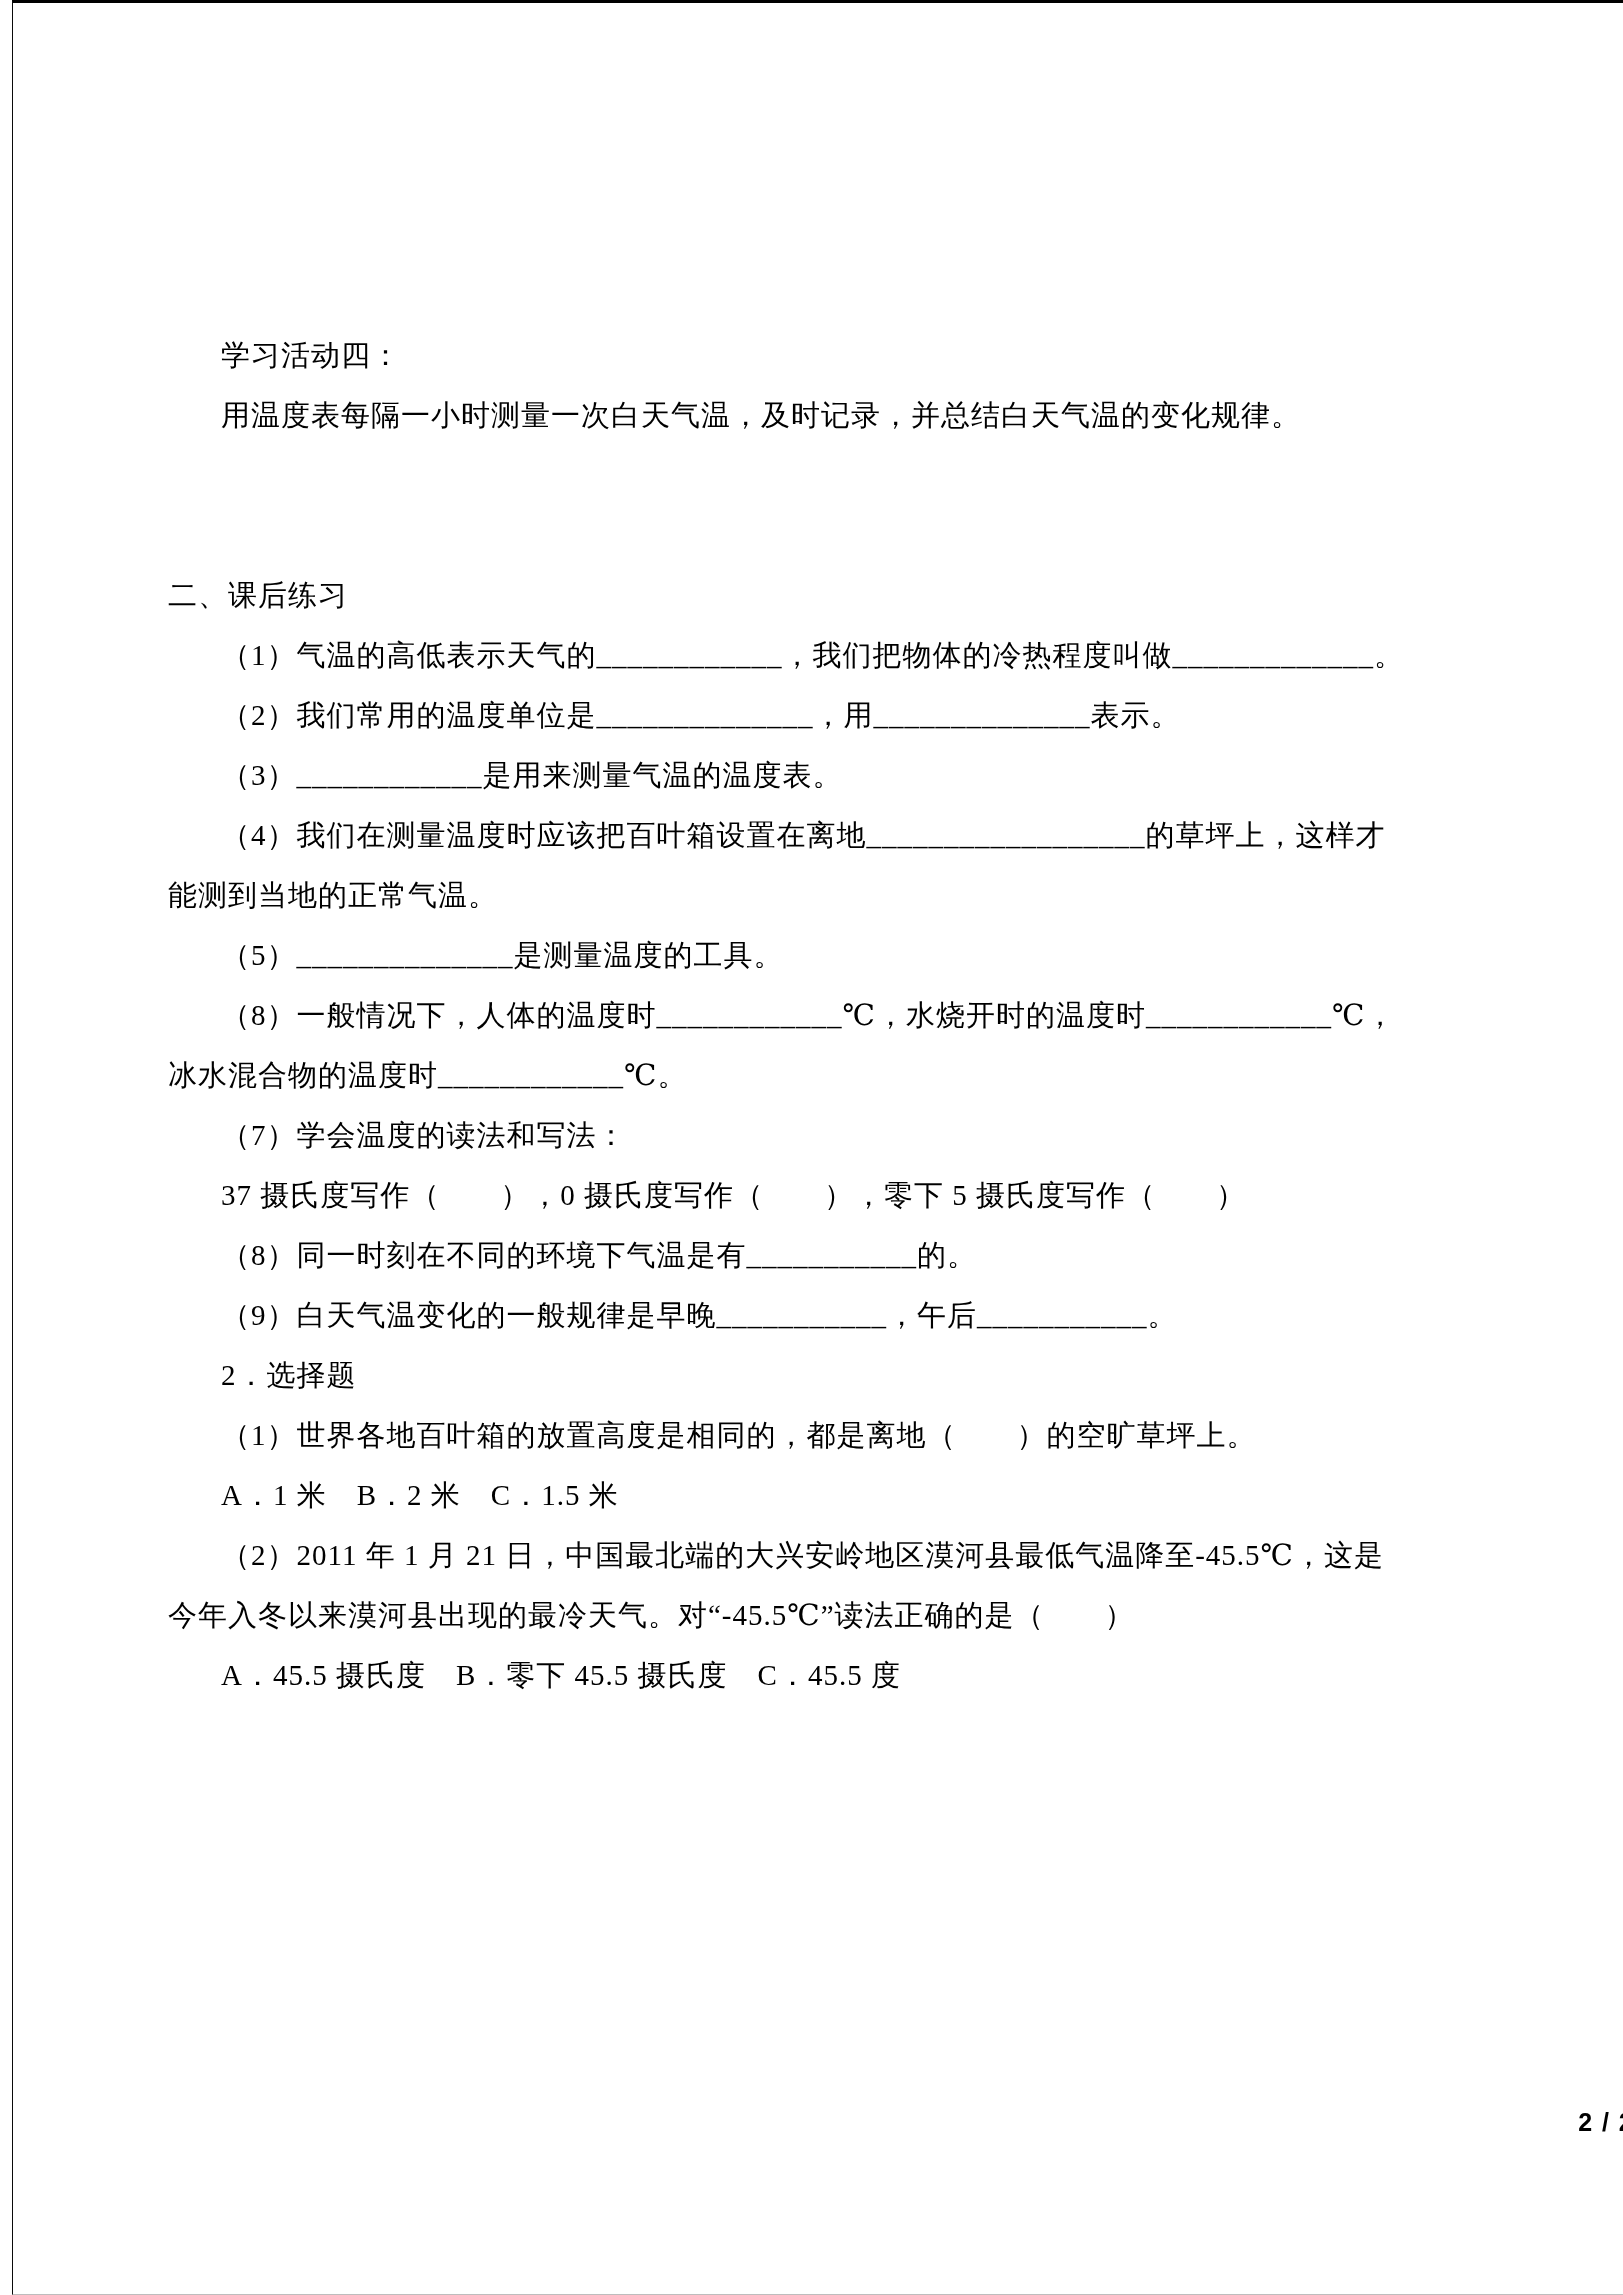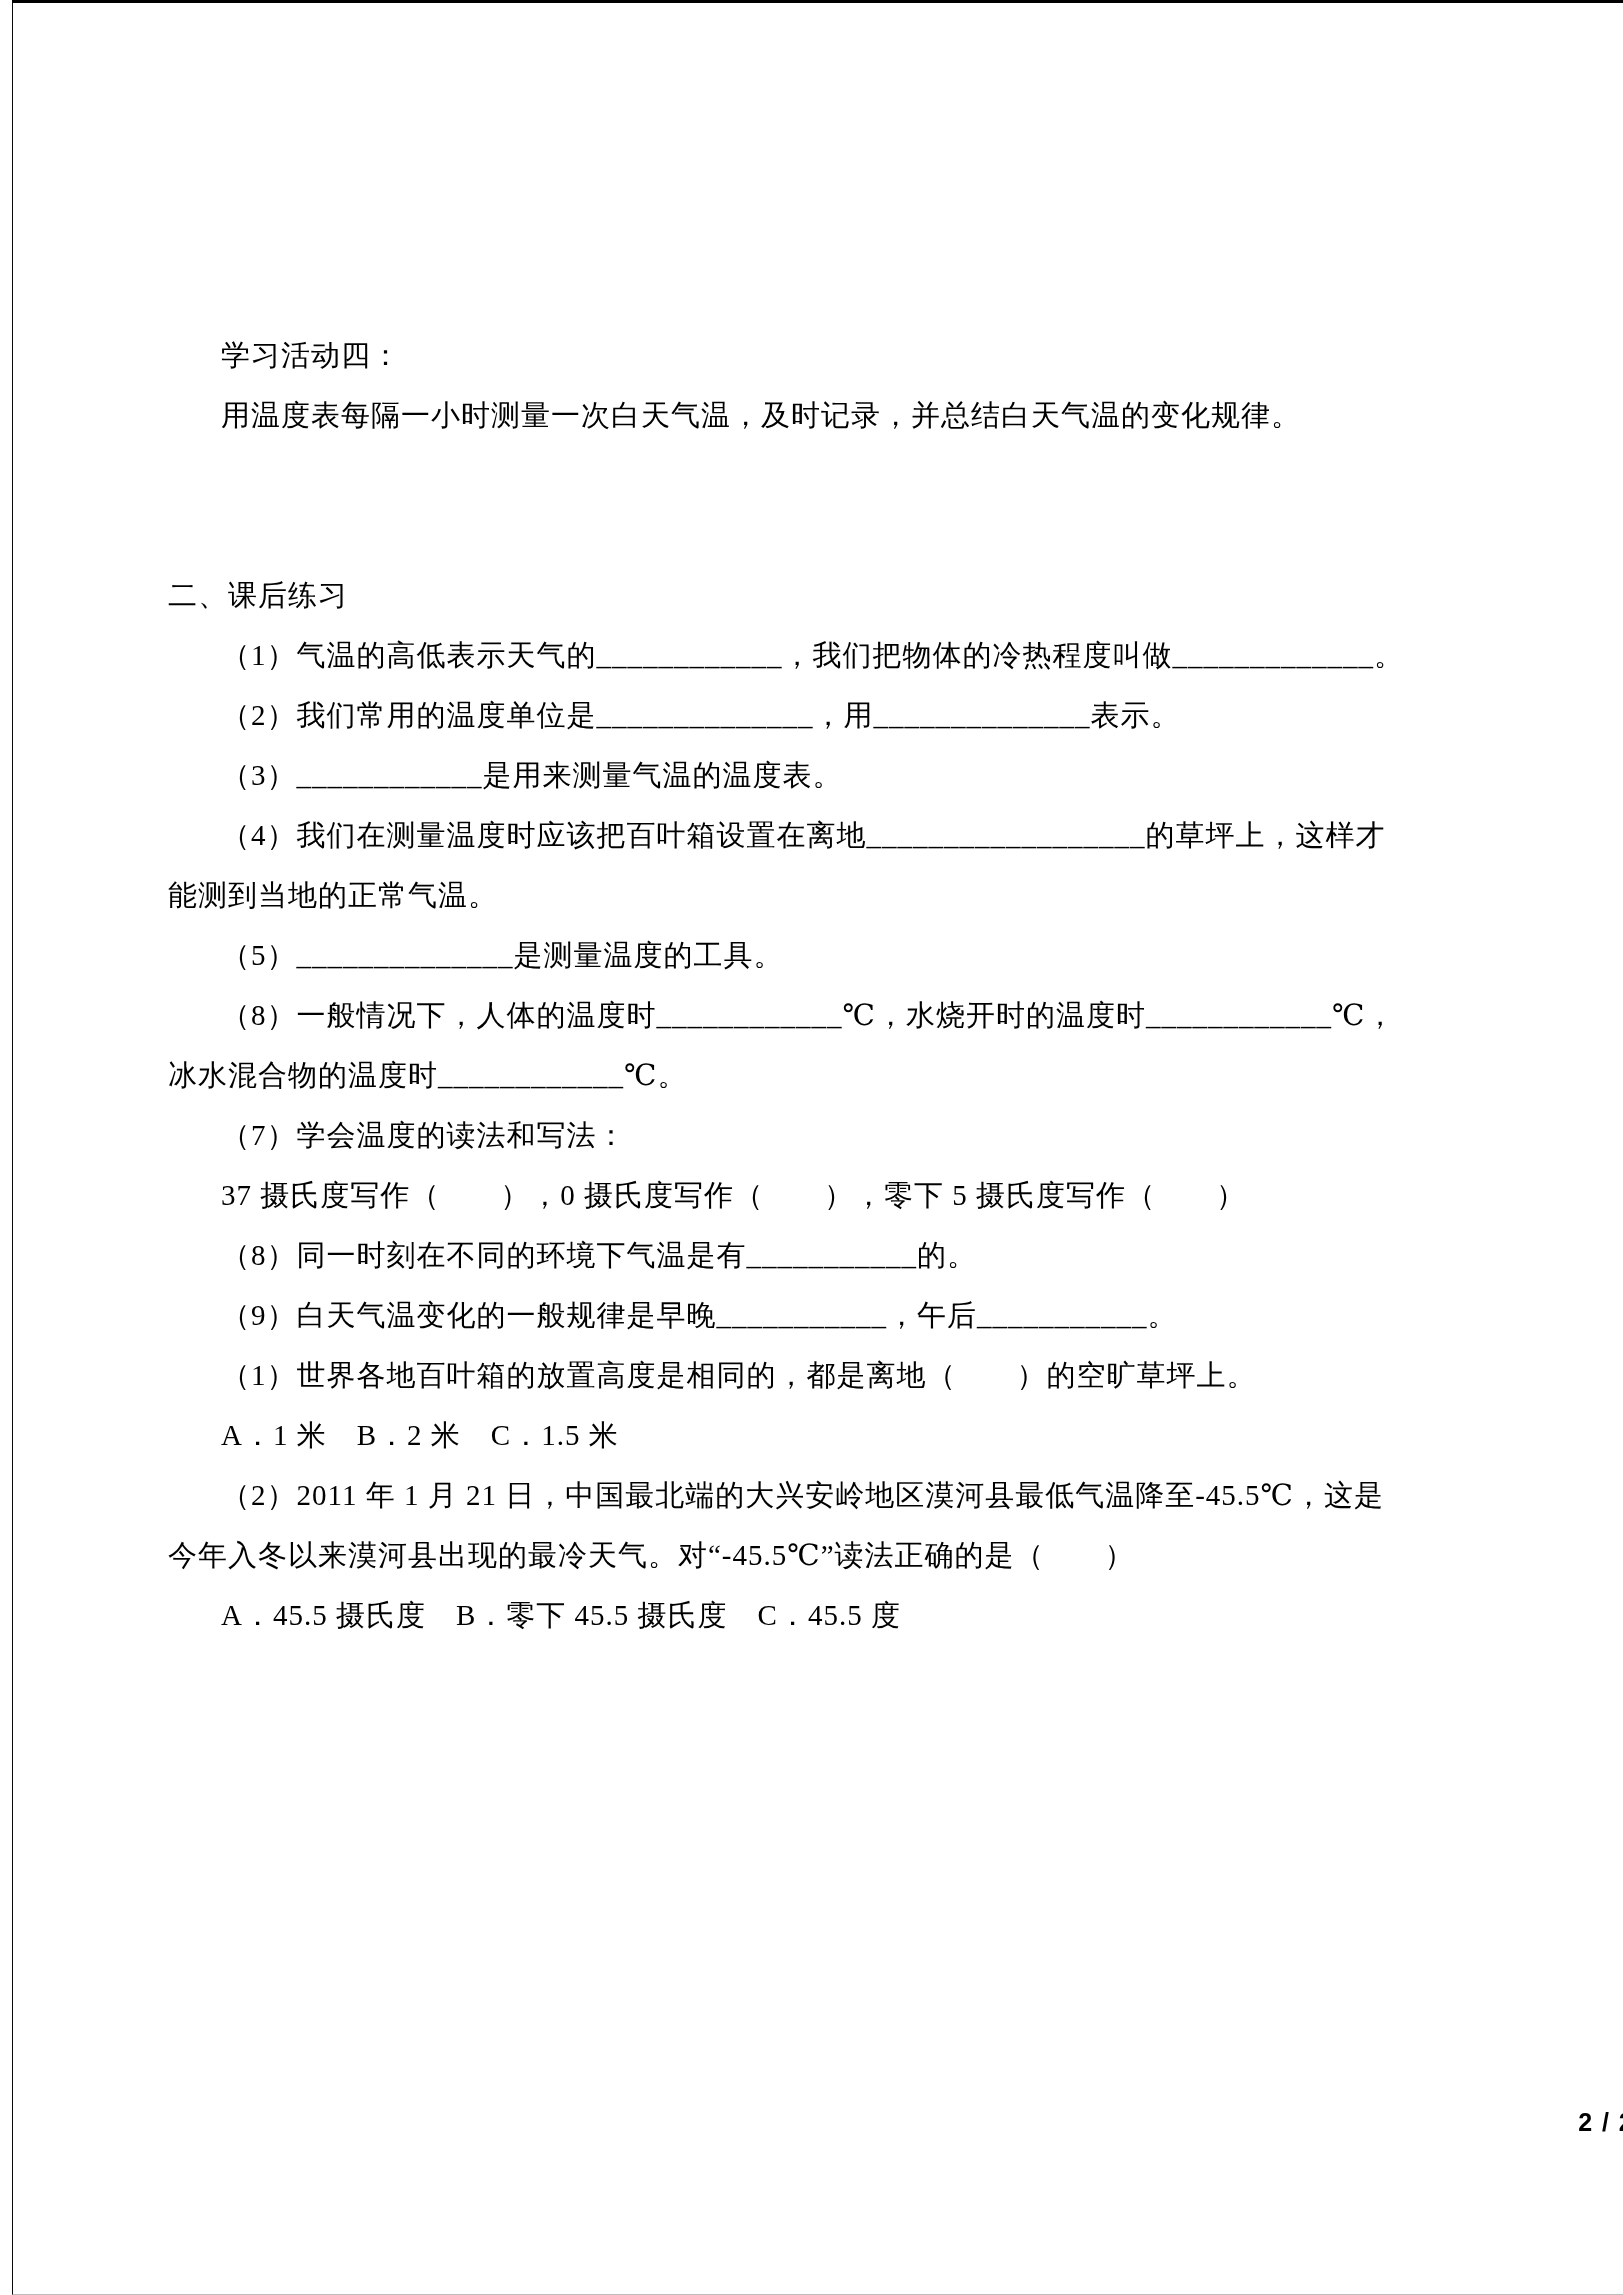--- a/index.html
+++ b/index.html
@@ -66,20 +66,21 @@
     <div class="line indent">（3）____________是用来测量气温的温度表。</div>
     <div class="line indent">（4）我们在测量温度时应该把百叶箱设置在离地__________________的草坪上，这样才</div>
     <div class="line">能测到当地的正常气温。</div>
     <div class="line indent">（5）______________是测量温度的工具。</div>
     <div class="line indent">（8）一般情况下，人体的温度时____________℃，水烧开时的温度时____________℃，</div>
     <div class="line">冰水混合物的温度时____________℃。</div>
     <div class="line indent">（7）学会温度的读法和写法：</div>
     <div class="line indent">37 摄氏度写作（　　），0 摄氏度写作（　　），零下 5 摄氏度写作（　　）</div>
     <div class="line indent">（8）同一时刻在不同的环境下气温是有___________的。</div>
     <div class="line indent">（9）白天气温变化的一般规律是早晚___________，午后___________。</div>
+    <div class="line indent">2．选择题</div>
     <div class="line indent">（1）世界各地百叶箱的放置高度是相同的，都是离地（　　）的空旷草坪上。</div>
     <div class="line indent">A．1 米　B．2 米　C．1.5 米</div>
     <div class="line indent">（2）2011 年 1 月 21 日，中国最北端的大兴安岭地区漠河县最低气温降至-45.5℃，这是</div>
     <div class="line">今年入冬以来漠河县出现的最冷天气。对“-45.5℃”读法正确的是（　　）</div>
     <div class="line indent">A．45.5 摄氏度　B．零下 45.5 摄氏度　C．45.5 度</div>
   </div>
 
   <div class="footer">
     <span>2 / 2</span>
   </div>

